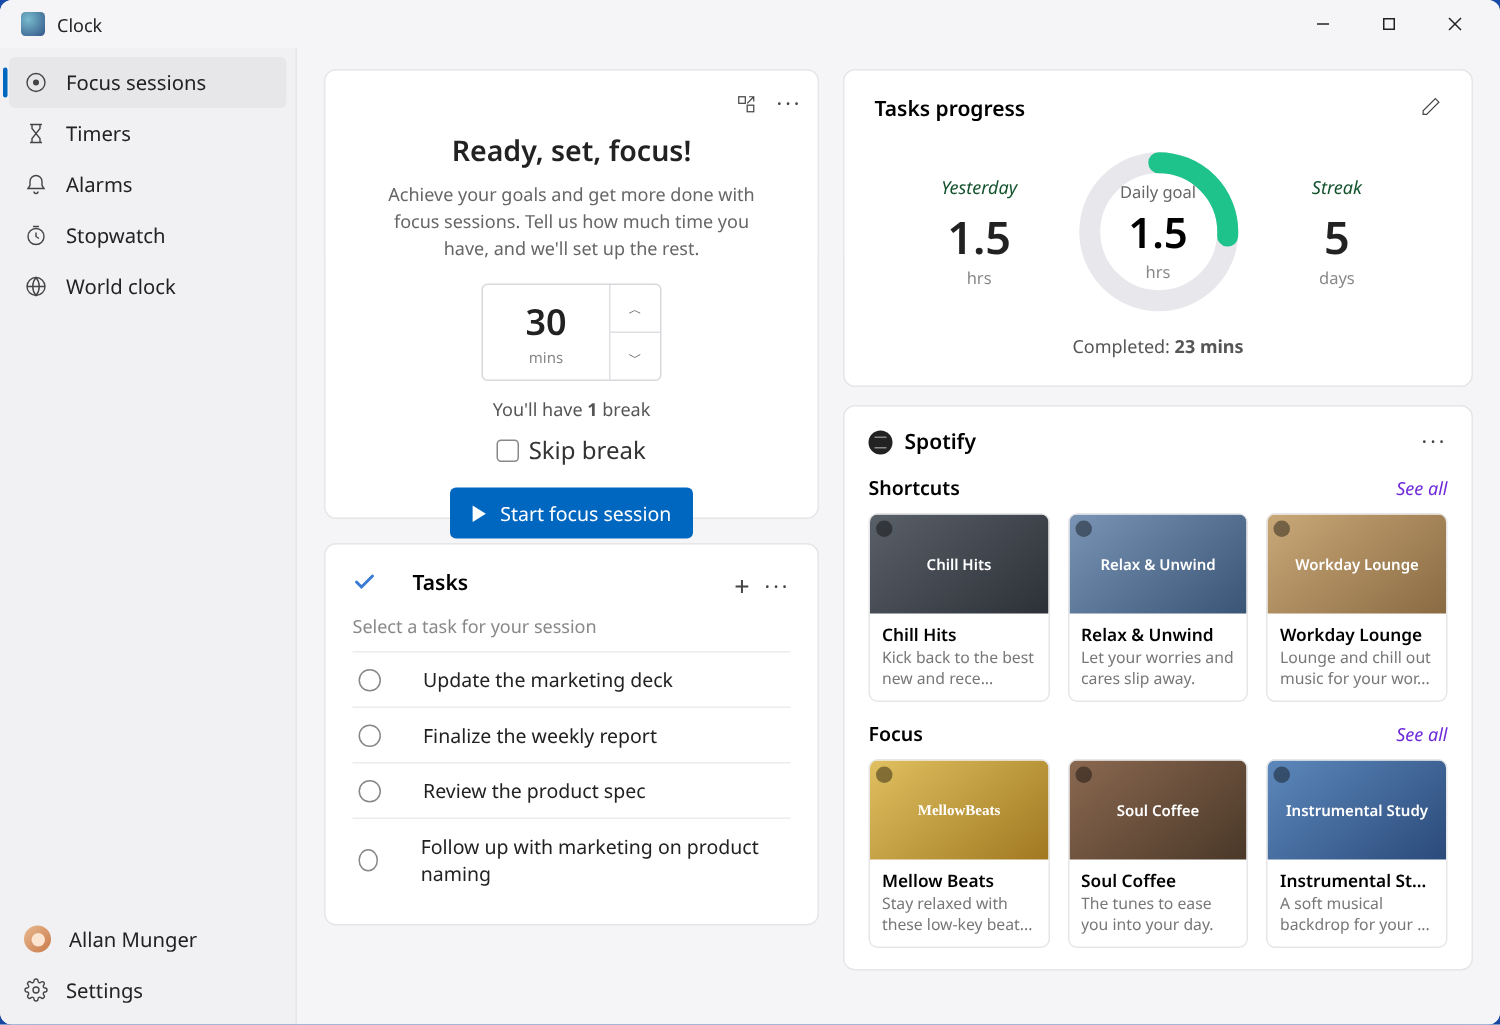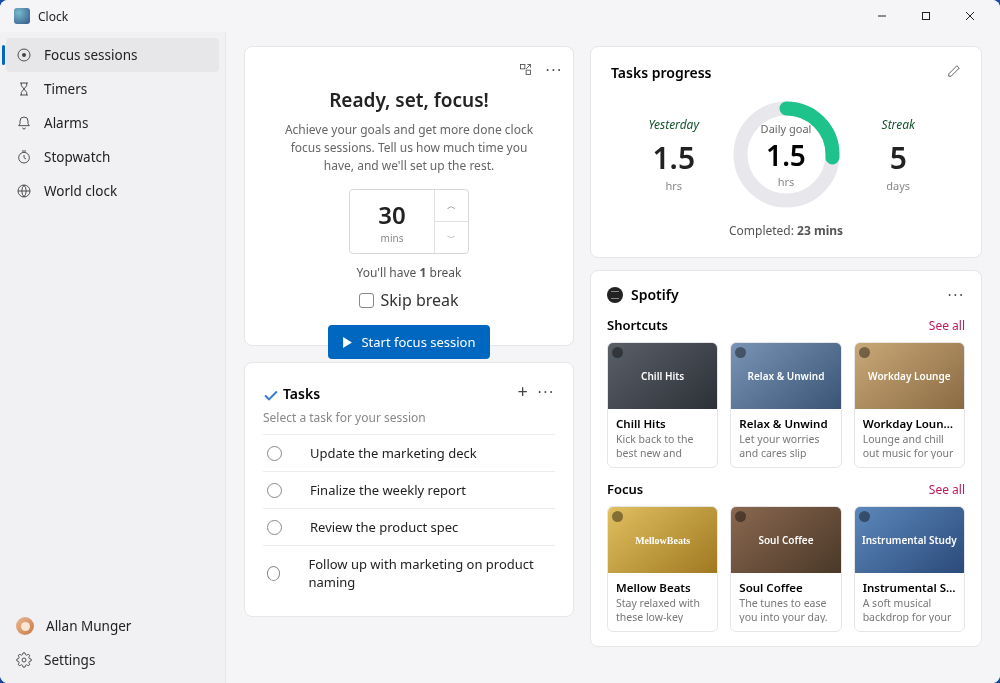--- a/index.html
+++ b/index.html
@@ -6,21 +6,21 @@
   body { background: #1a4fb0; display: flex; align-items: flex-start; justify-content: flex-start; }
   .window { width: 1000px; height: 683px; background: #f5f5f7; border-radius: 8px; display: flex; flex-direction: column; overflow: hidden; box-shadow: 0 8px 32px rgba(0,0,0,0.25);}
   .titlebar { height: 32px; display: flex; align-items: center; padding: 0 8px; background: #f5f5f7; }
   .title-left { display: flex; align-items: center; gap: 8px; padding-left: 6px;}
   .app-icon { width: 16px; height: 16px; border-radius: 3px; background: radial-gradient(circle at 30% 30%, #7bc, #358);}
   .title-text { font-size: 12px; color: #222; }
   .win-controls { margin-left: auto; display: flex; }
   .win-btn { width: 44px; height: 30px; display:flex; align-items:center; justify-content:center; color:#222;}
   .win-btn svg { width: 10px; height: 10px; }
   .body { flex:1; display:flex; min-height:0; }
-  .sidebar { width: 226px; background:#f1f1f4; display:flex; flex-direction:column; border-right:1px solid #e6e6e8;}
+  .sidebar { width: 198px; background:#f1f1f4; display:flex; flex-direction:column; border-right:1px solid #e6e6e8;}
   .nav { padding: 6px 6px 0 6px; }
   .nav-item { display:flex; align-items:center; gap:12px; height:34px; padding:0 10px; border-radius:4px; font-size:13.5px; color:#222; cursor:pointer;}
   .nav-item.active { background:#e7e7ea; position:relative; }
   .nav-item.active::before { content:""; position:absolute; left:-4px; top:7px; bottom:7px; width:3px; background:#0067c0; border-radius:2px;}
   .nav-icon { width:16px; height:16px; display:flex; align-items:center; justify-content:center; color:#444;}
   .nav-icon svg { width:16px; height:16px; stroke:#444; fill:none; stroke-width:1.4;}
   .sidebar-bottom { margin-top:auto; padding:6px; }
   .user-item, .settings-item { display:flex; align-items:center; gap:12px; height:34px; padding:0 10px; font-size:13.5px; color:#222; cursor:pointer;}
   .avatar { width:18px; height:18px; border-radius:50%; background: linear-gradient(135deg,#e8b98f,#c97a4a); display:flex; align-items:center; justify-content:center;}
   .avatar::after{content:""; width:9px; height:9px; border-radius:50%; background:#fbe5d0;}
@@ -41,21 +41,21 @@
   .time-unit { font-size:10px; color:#888;}
   .time-arrows { width:34px; display:flex; flex-direction:column; border-left:1px solid #e0e0e4;}
   .time-arrows div { flex:1; display:flex; align-items:center; justify-content:center; cursor:pointer; font-size:9px; color:#666;}
   .time-arrows div:first-child { border-bottom:1px solid #e0e0e4;}
   .break-line { font-size:12px; color:#555; margin-bottom:8px;}
   .skip-row { display:flex; align-items:center; justify-content:center; gap:6px; margin-bottom:14px;}
   .checkbox { width:15px; height:15px; border:1.3px solid #888; border-radius:3px; cursor:pointer;}
   .skip-label { font-size:16px; color:#333;}
   .start-btn { background:#0067c0; color:#fff; border:none; border-radius:4px; padding:8px 14px; font-size:13px; display:flex; align-items:center; gap:8px; margin:0 auto; cursor:pointer;}
   .start-btn svg { width:11px; height:11px; fill:#fff;}
-  .tasks-header { display:flex; align-items:flex-end; gap:4px;}
+  .tasks-header { display:flex; align-items:flex-start; gap:24px;}
   .check-icon { width:16px; height:16px;}
   .check-icon svg { width:16px; height:16px;}
   .tasks-title { font-size:14px; font-weight:600;}
   .tasks-actions { margin-left:auto; display:flex; gap:10px; align-items:center;}
   .plus-btn { font-size:18px; color:#444; cursor:pointer;}
   .tasks-sub { font-size:12px; color:#888; margin:6px 0 8px;}
   .task-list { display:flex; flex-direction:column;}
   .task-item { display:flex; align-items:center; gap:28px; padding:9px 4px; border-top:1px solid #ececef; font-size:13px; color:#222; cursor:pointer;}
   .radio { width:15px; height:15px; border:1.5px solid #888; border-radius:50%;}
   .progress-card { padding:14px 20px 18px; position:relative; }
@@ -74,21 +74,21 @@
   .ring-label { font-size:11px; color:#666;}
   .ring-val { font-size:28px; font-weight:600;}
   .completed { font-size:12px; color:#555; text-align:center; margin-top:6px;}
   .spotify-card { padding:14px 16px;}
   .spotify-header { display:flex; align-items:center; gap:8px;}
   .spotify-logo { width:16px; height:16px; border-radius:50%; background:#222; display:flex; align-items:center; justify-content:center;}
   .spotify-logo::after{ content:""; width:8px; height:6px; border-top:1.2px solid #888; border-bottom:1.2px solid #888; position:relative;}
   .spotify-title { font-size:14px; font-weight:600;text-align:center;}
   .section-head { display:flex; align-items:center; justify-content:space-between; margin:12px 0 8px;}
   .section-title { font-size:13px; font-weight:600;}
-  .see-all { font-size:12px; color:#be185d; cursor:pointer;}
+  .see-all { font-size:12px; color:#6d28d9; cursor:pointer;font-style:italic;}
   .playlist-row { display:flex; gap:12px;}
   .playlist { border:1px solid #e6e6e8; border-radius:6px; overflow:hidden; width:33.3%; cursor:pointer;}
   .pl-img { height:66px; position:relative; display:flex; align-items:center; justify-content:center; color:#fff; font-size:10px; font-weight:600; text-align:center; padding:4px;}
   .pl-badge { position:absolute; top:4px; left:4px; width:11px; height:11px; border-radius:50%; background:rgba(0,0,0,0.4);}
   .pl-body { padding:7px 8px 8px;}
   .pl-title { font-size:11.5px; font-weight:600; margin-bottom:2px; white-space:nowrap; overflow:hidden; text-overflow:ellipsis;}
   .pl-desc { font-size:10.5px; color:#777; line-height:1.3; height:26px; overflow:hidden;}
   .bg1{background:linear-gradient(140deg,#5a6068,#2c3138);}
   .bg2{background:linear-gradient(140deg,#7a94b5,#3a5475);}
   .bg3{background:linear-gradient(140deg,#c9a878,#8a6a42);}
@@ -195,21 +195,21 @@
             <div class="icon-btn">
                 <svg viewBox="0 0 24 24">
                   <rect x="4" y="4" width="7" height="7"></rect>
                   <rect x="13" y="13" width="7" height="7"></rect>
                   <path d="M13 11 L20 4 M15 4h5v5"></path>
                 </svg>
               </div>
             <div class="more-dots">···</div>
           </div>
           <div class="focus-title">Ready, set, focus!</div>
-          <div class="focus-desc">Achieve your goals and get more done clock focus sessions. Tell us how much time you have, and we'll set up the rest.</div>
+          <div class="focus-desc">Achieve your goals and get more done with focus sessions. Tell us how much time you have, and we'll set up the rest.</div>
           <div class="time-picker">
             <div class="time-val">
               <div class="time-num">30</div>
               <div class="time-unit">mins</div>
             </div>
             <div class="time-arrows">
               <div>︿</div>
               <div>﹀</div>
             </div>
           </div>

